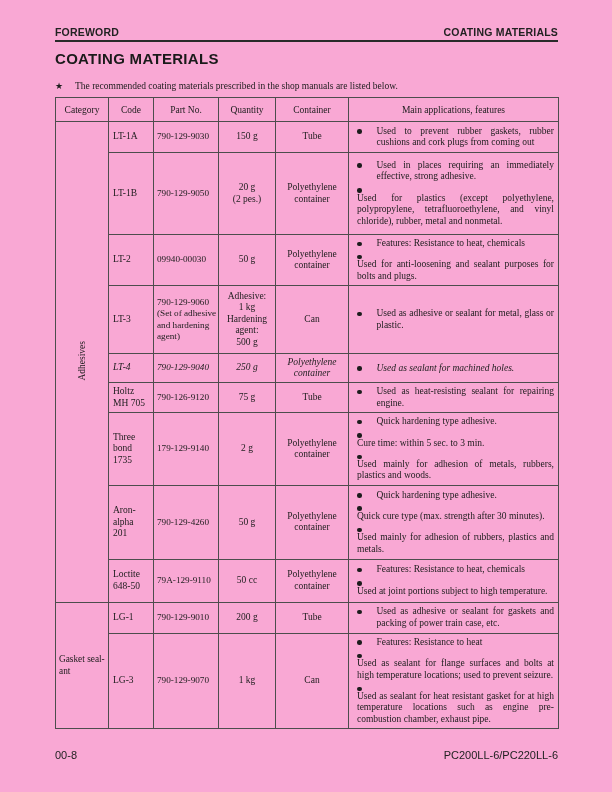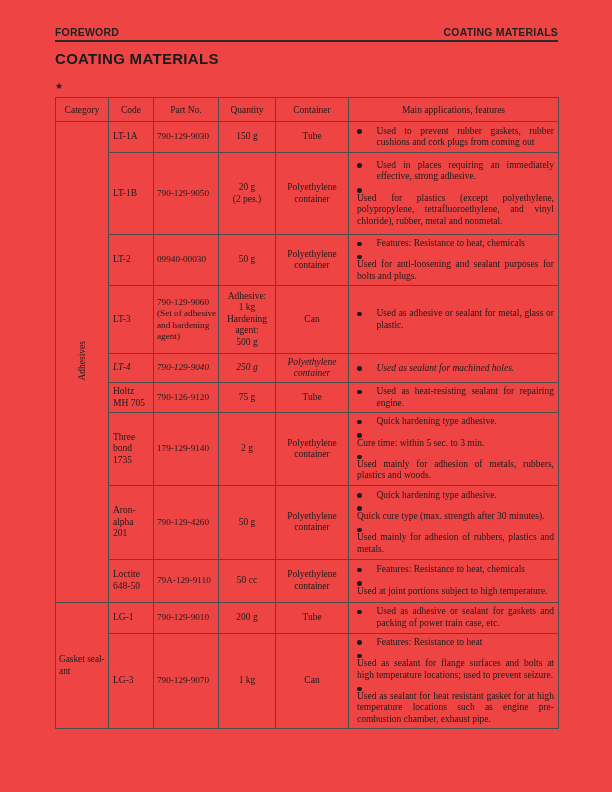--- a/index.html
+++ b/index.html
@@ -1,17 +1,17 @@
 <!DOCTYPE html>
 <html><head>
 <meta charset="utf-8">
 <style>
   html,body{margin:0;padding:0;}
   body{width:612px;height:792px;background:#ffffff;}
-  .page{position:relative;width:612px;height:792px;background:#ef4444;color:#1c1c1c;overflow:hidden;}
+  .page{position:relative;width:612px;height:792px;background:#f9a8d4;color:#1c1c1c;overflow:hidden;}
 
   
   .running-header{position:absolute;top:26px;left:55px;width:503px;display:flex;justify-content:space-between;
     font-family:"Liberation Sans",sans-serif;font-weight:bold;font-size:10.5px;letter-spacing:.2px;color:#222;}
   .top-rule{position:absolute;top:40px;left:55px;width:503px;height:2px;background:#2a2a2a;}
 
   
   .page-title{position:absolute;top:50px;left:55px;font-family:"Liberation Sans",sans-serif;
     font-weight:bold;font-size:15px;letter-spacing:.3px;color:#1a1a1a;}
 
@@ -51,20 +51,21 @@
   <div class="running-header">
     <span>FOREWORD</span>
     <span>COATING MATERIALS</span>
   </div>
   <div class="top-rule"></div>
 
   <div class="page-title">COATING MATERIALS</div>
 
   <div class="note">
     <span class="star">★</span>
+    <span class="note-text">The recommended coating materials prescribed in the shop manuals are listed below.</span>
   </div>
 
   <table class="materials">
     <colgroup>
       <col style="width:53px">
         <col style="width:45px">
         <col style="width:65px">
       <col style="width:57px">
         <col style="width:73px">
         <col style="width:210px">
@@ -267,14 +268,18 @@
             </div>
             <div class="bullet-item">
               <span class="bullet-marker"></span>
               <span class="bullet-text">Used as sealant for heat resistant gasket for at high temperature locations such as engine pre-combustion chamber, exhaust pipe.</span>
             </div>
           </td>
         </tr>
       </tbody>
   </table>
 
+  <div class="footer">
+    <span>00-8</span>
+    <span>PC200LL-6/PC220LL-6</span>
+  </div>
 
 </div>
 
 </body></html>

